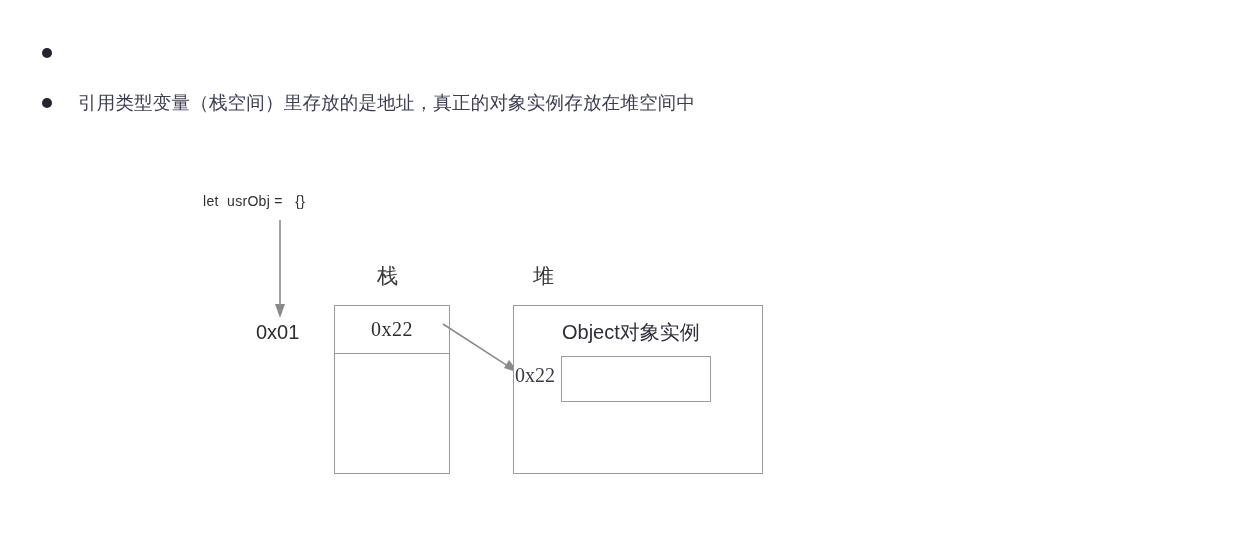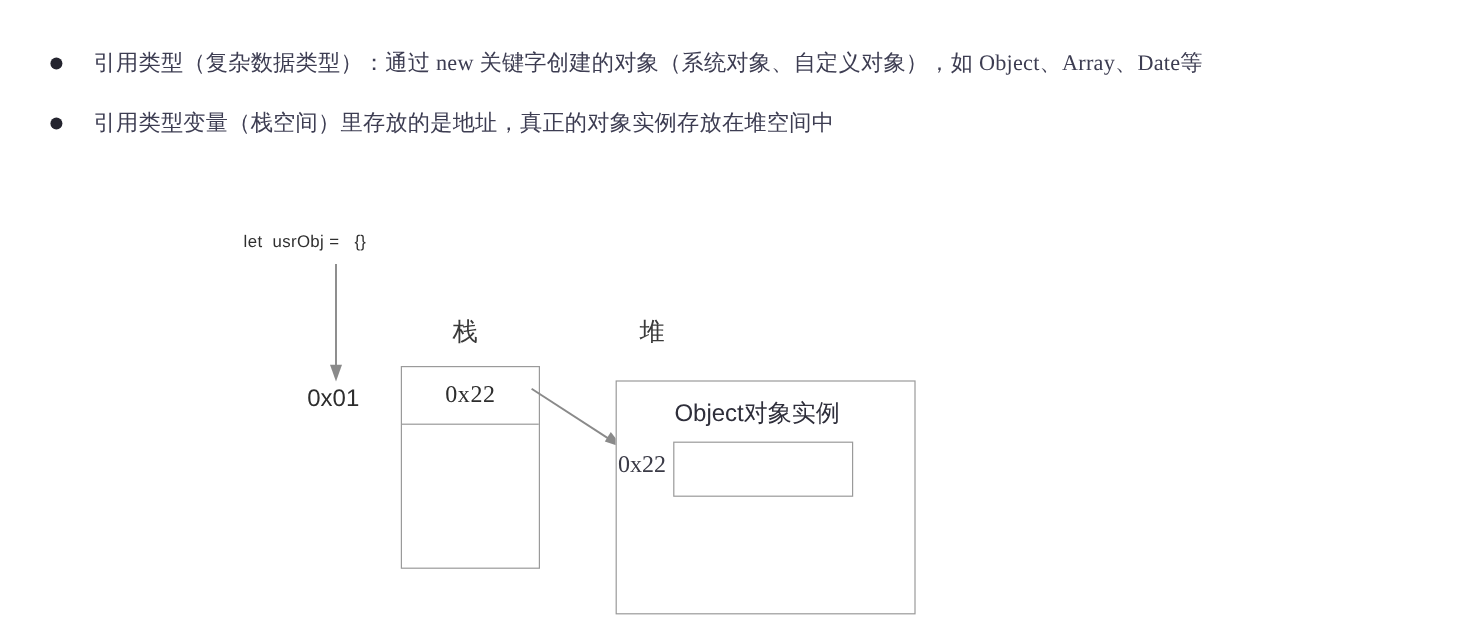--- a/index.html
+++ b/index.html
@@ -144,25 +144,24 @@
     width: 100%;
     bottom: 0;
   }
 
   
   .heap-box {
     position: absolute;
     left: 513px;
     top: 305px;
     width: 250px;
-    height: 195px;
+    height: 169px;
     border: 1px solid #9a9a9a;
     box-sizing: border-box;
     background: #ffffff;
-    margin-top: 12px;
   }
   .heap-title {
     position: absolute;
     left: 48px;
     top: 13px;
     font-family: "Liberation Sans", sans-serif;
     font-size: 20px;
     color: #2e2e3a;
     white-space: nowrap;
   }
@@ -186,21 +185,20 @@
     white-space: nowrap;
   }
 </style>
 </head>
 <body>
 
 <div class="bullet-list">
 
   <div class="bullet-row row-0">
     <span class="bullet-dot"></span>
-    <span class="bullet-text">引用类型（复杂数据类型）：通过 new 关键字创建的对象（系统对象、自定义对象），如 Object、Array、Date等</span>
   </div>
 
   <div class="bullet-row row-1">
     <span class="bullet-dot"></span>
     <span class="bullet-text">引用类型变量（栈空间）里存放的是地址，真正的对象实例存放在堆空间中</span>
   </div>
 
 </div>
 
 <div class="diagram">

